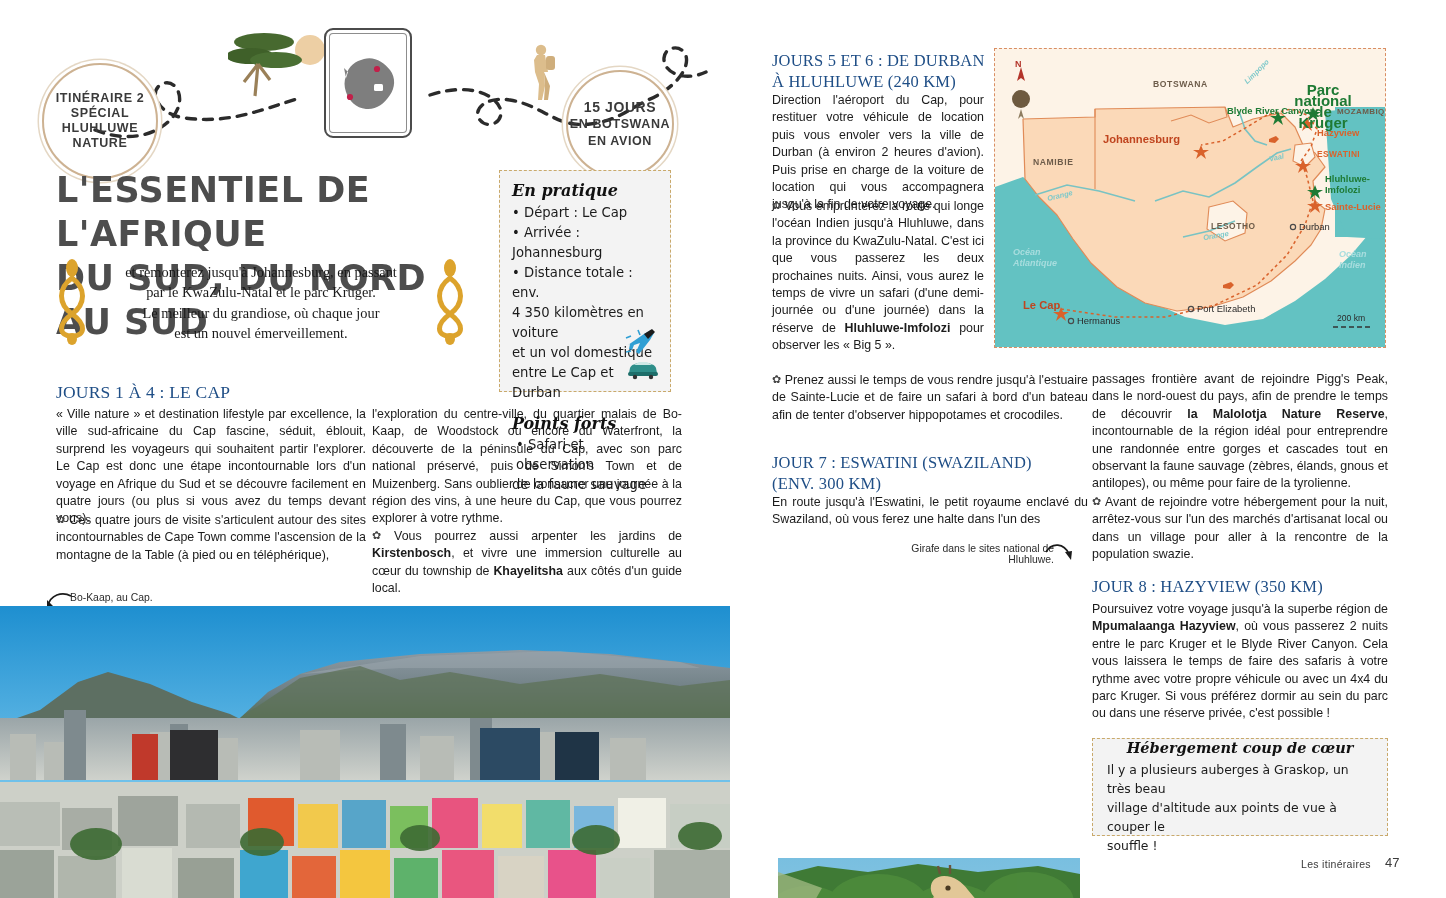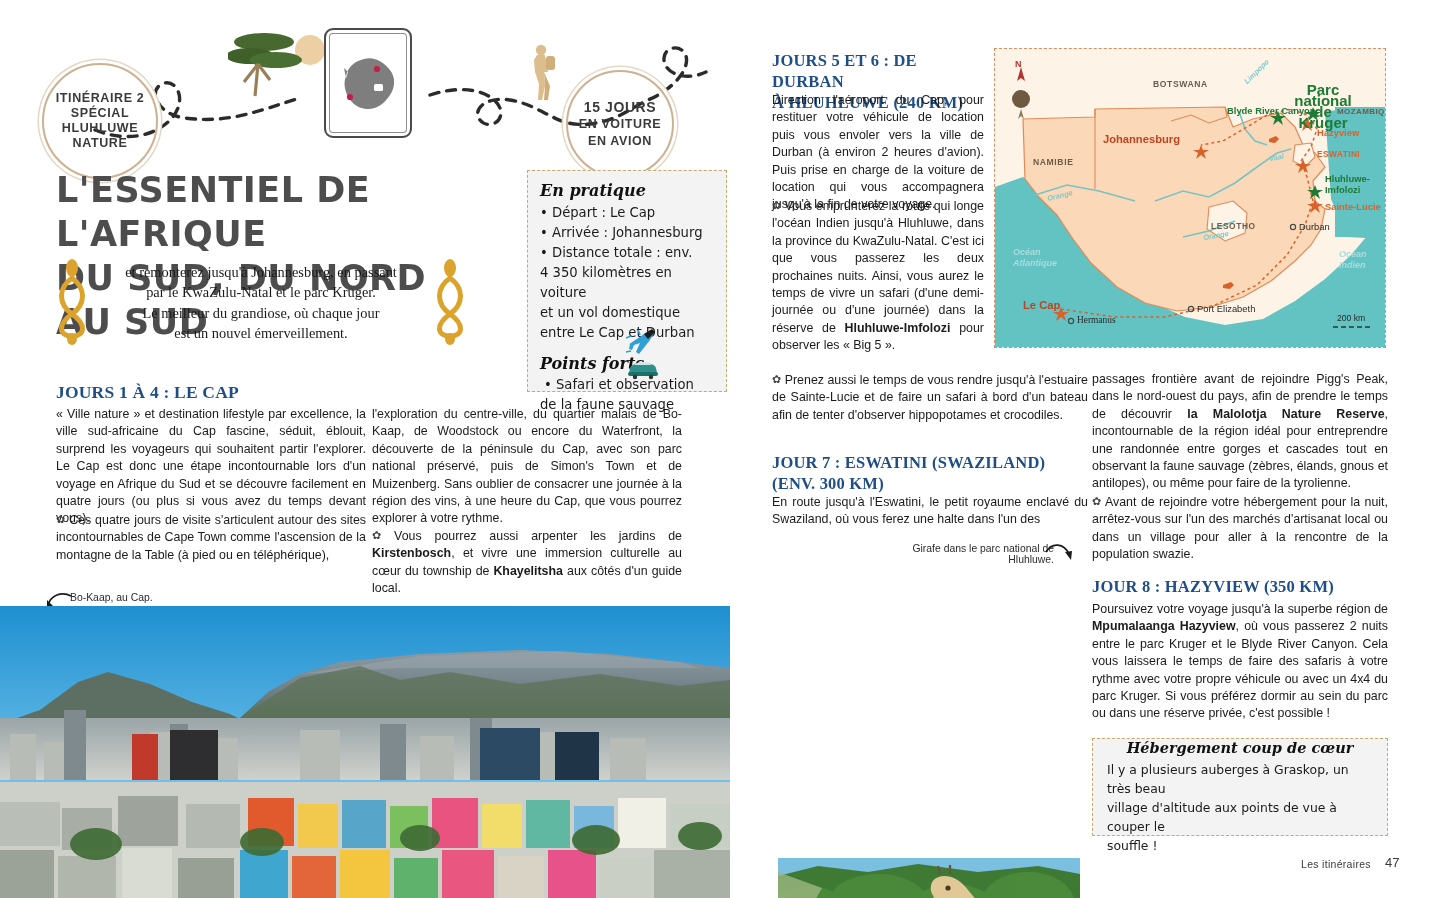--- a/index.html
+++ b/index.html
@@ -18,21 +18,21 @@
   .abs { position:absolute; }
   .serif { font-family:"Liberation Serif", serif; }
   .body-txt {
     font-size:12.4px; line-height:17.4px; text-align:justify;
     color:#1b1b1b; font-family:"Liberation Sans", sans-serif;
     hyphens:auto; -webkit-hyphens:auto;
   }
   .body-txt b { font-weight:bold; }
   .hd {
     font-family:"Liberation Serif", serif;
-    color:#1f4e86; font-weight:bold;
+    color:#1f4e86; font-weight:normal;
     letter-spacing:.2px;
   }
   .leaf { display:inline-block; color:#444; font-size:11px; transform:translateY(-1px); }
 
   
   .stamp {
     border:2.5px solid #cdb292;
     border-radius:50%;
     text-align:center;
     font-family:"Liberation Sans", sans-serif;
@@ -119,21 +119,21 @@
 
   <div class="abs stamp outer" style="left:42px;top:63px;width:116px;height:116px;">
     <span>ITINÉRAIRE 2</span>
     <span>SPÉCIAL</span>
     <span>HLUHLUWE</span>
     <span>NATURE</span>
   </div>
 
   <div class="abs stamp outer" style="left:566px;top:70px;width:108px;height:108px;font-size:14px;line-height:17px;">
     <span>15 JOURS</span>
-    <span style="font-size:12.5px">EN VOITURE</span>
+    <span style="font-size:12.5px">EN BOTSWANA</span>
     <span style="font-size:12.5px">EN AVION</span>
   </div>
 
   <div class="abs" style="left:56px;top:168px;width:430px;">
     <div style="font-family:'DejaVu Sans',sans-serif;font-weight:bold;font-size:35px;letter-spacing:.5px;color:#4d4d4d;line-height:44px;">L'ESSENTIEL DE L'AFRIQUE</div>
     <div style="font-family:'DejaVu Sans',sans-serif;font-weight:bold;font-size:35px;letter-spacing:.5px;color:#4d4d4d;line-height:44px;">DU SUD, DU NORD AU SUD</div>
   </div>
 
   <svg class="abs" style="left:56px;top:258px;width:32px;height:88px;" viewBox="0 0 32 88">
     <ellipse cx="16" cy="10" rx="6" ry="9" fill="#dca32c"></ellipse>
@@ -146,21 +146,21 @@
     <ellipse cx="16" cy="81" rx="5" ry="6" fill="#dca32c"></ellipse>
   </svg>
 
   <div class="abs serif" style="left:96px;top:262px;width:330px;text-align:center;font-size:14.4px;line-height:20.4px;color:#1a1a1a;">
     <div>et remonterez jusqu'à Johannesburg, en passant</div>
     <div>par le KwaZulu-Natal et le parc Kruger.</div>
     <div>Le meilleur du grandiose, où chaque jour</div>
     <div>est un nouvel émerveillement.</div>
   </div>
 
-  <div class="abs dashbox" style="left:527px;top:170px;width:200px;height:222px;padding:10px 12px;">
+  <div class="abs dashbox" style="left:499px;top:170px;width:172px;height:222px;padding:10px 12px;">
     <div class="hand-title" style="margin-bottom:3px;">En pratique</div>
     <div class="hand">• Départ : Le Cap</div>
     <div class="hand">• Arrivée : Johannesburg</div>
     <div class="hand">• Distance totale : env.</div>
     <div class="hand">4 350 kilomètres en voiture</div>
     <div class="hand">et un vol domestique</div>
     <div class="hand">entre Le Cap et Durban</div>
     <div class="hand-title" style="margin-top:11px;margin-bottom:2px;">Points forts</div>
     <div class="hand" style="padding-left:4px;">• Safari et observation</div>
     <div class="hand">de la faune sauvage</div>
@@ -387,37 +387,37 @@
 
     <div class="mlabel" style="left:296px;top:35px;font-size:15px;color:#1e7a34;line-height:11px;text-align:center;width:64px;">Parc national<br>de Kruger</div>
     <div class="mlabel" style="left:232px;top:56px;font-size:9.4px;color:#1e7a34;">Blyde River Canyon</div>
     <div class="mlabel" style="left:322px;top:78px;font-size:9.4px;color:#d9622b;">Hazyview</div>
     <div class="mlabel" style="left:185px;top:84px;font-size:11.2px;color:#c0451f;transform:translateX(-100%);">Johannesburg</div>
     <div class="mlabel" style="left:330px;top:124px;font-size:9.4px;color:#1e7a34;line-height:11px;">Hluhluwe-<br>Imfolozi</div>
     <div class="mlabel" style="left:330px;top:152px;font-size:9.4px;color:#d9622b;">Sainte-Lucie</div>
     <div class="mlabel" style="left:28px;top:250px;font-size:11.2px;color:#c0451f;">Le Cap</div>
     <div class="mlabel" style="left:304px;top:172px;font-size:9.4px;color:#2b2b2b;font-weight:normal;">Durban</div>
     <div class="mlabel" style="left:202px;top:254px;font-size:9.4px;color:#2b2b2b;font-weight:normal;">Port Elizabeth</div>
-    <div class="mlabel" style="left:82px;top:266px;font-size:9.4px;color:#2b2b2b;font-weight:normal;font-family:Liberation Serif, serif;">Hermanus</div>
+    <div class="mlabel" style="left:82px;top:266px;font-size:9.4px;color:#2b2b2b;font-weight:normal;">Hermanus</div>
     <div class="mlabel" style="left:342px;top:264px;font-size:8.6px;color:#2b2b2b;font-weight:normal;">200 km</div>
   </div>
 
   <div class="abs hd" style="left:772px;top:452px;width:316px;font-size:16.5px;line-height:21px;font-variant:small-caps;">
     <div>JOUR 7 : ESWATINI (SWAZILAND)</div>
     <div>(ENV. 300 KM)</div>
   </div>
   <div class="abs body-txt" style="left:772px;top:494px;width:316px;">En route jusqu'à l'Eswatini, le petit royaume enclavé du Swaziland, où vous ferez une halte dans l'un des</div>
 
   <div class="abs body-txt" style="left:1092px;top:371px;width:296px;"><span>passages frontière avant de rejoindre Pigg's Peak, dans le nord-ouest du pays, afin de prendre le temps de découvrir </span><b>la Malolotja Nature Reserve</b><span>, incontournable de la région idéal pour entreprendre une randonnée entre gorges et cascades tout en observant la faune sauvage (zèbres, élands, gnous et antilopes), ou même pour faire de la tyrolienne.</span></div>
   <div class="abs body-txt" style="left:1092px;top:494px;width:296px;">
     <span class="leaf">✿</span>
     <span>Avant de rejoindre votre hébergement pour la nuit, arrêtez-vous sur l'un des marchés d'artisanat local ou dans un village pour aller à la rencontre de la population swazie.</span>
   </div>
 
-  <div class="abs cap" style="left:874px;top:543px;width:180px;text-align:right;">Girafe dans le parc national de Hluhluwe.</div>
+  <div class="abs cap" style="left:874px;top:543px;width:180px;text-align:right;">Girafe dans le sites national de Hluhluwe.</div>
   <svg class="abs" style="left:1044px;top:540px;width:30px;height:24px;" viewBox="0 0 30 24">
     <path d="M2 12 C8 2 20 3 25 14" fill="none" stroke="#1b1b1b" stroke-width="1.7"></path>
     <path d="M21 12 L27 20 L28 11 Z" fill="#1b1b1b"></path>
   </svg>
 
   <div class="abs photo" style="left:778px;top:566px;width:302px;height:280px;">
     <svg width="302" height="280" viewBox="0 0 302 280" preserveAspectRatio="none">
       <defs>
         <linearGradient id="gsky" x1="0" y1="0" x2="0" y2="1">
           <stop offset="0%" stop-color="#79bfe0"></stop>

